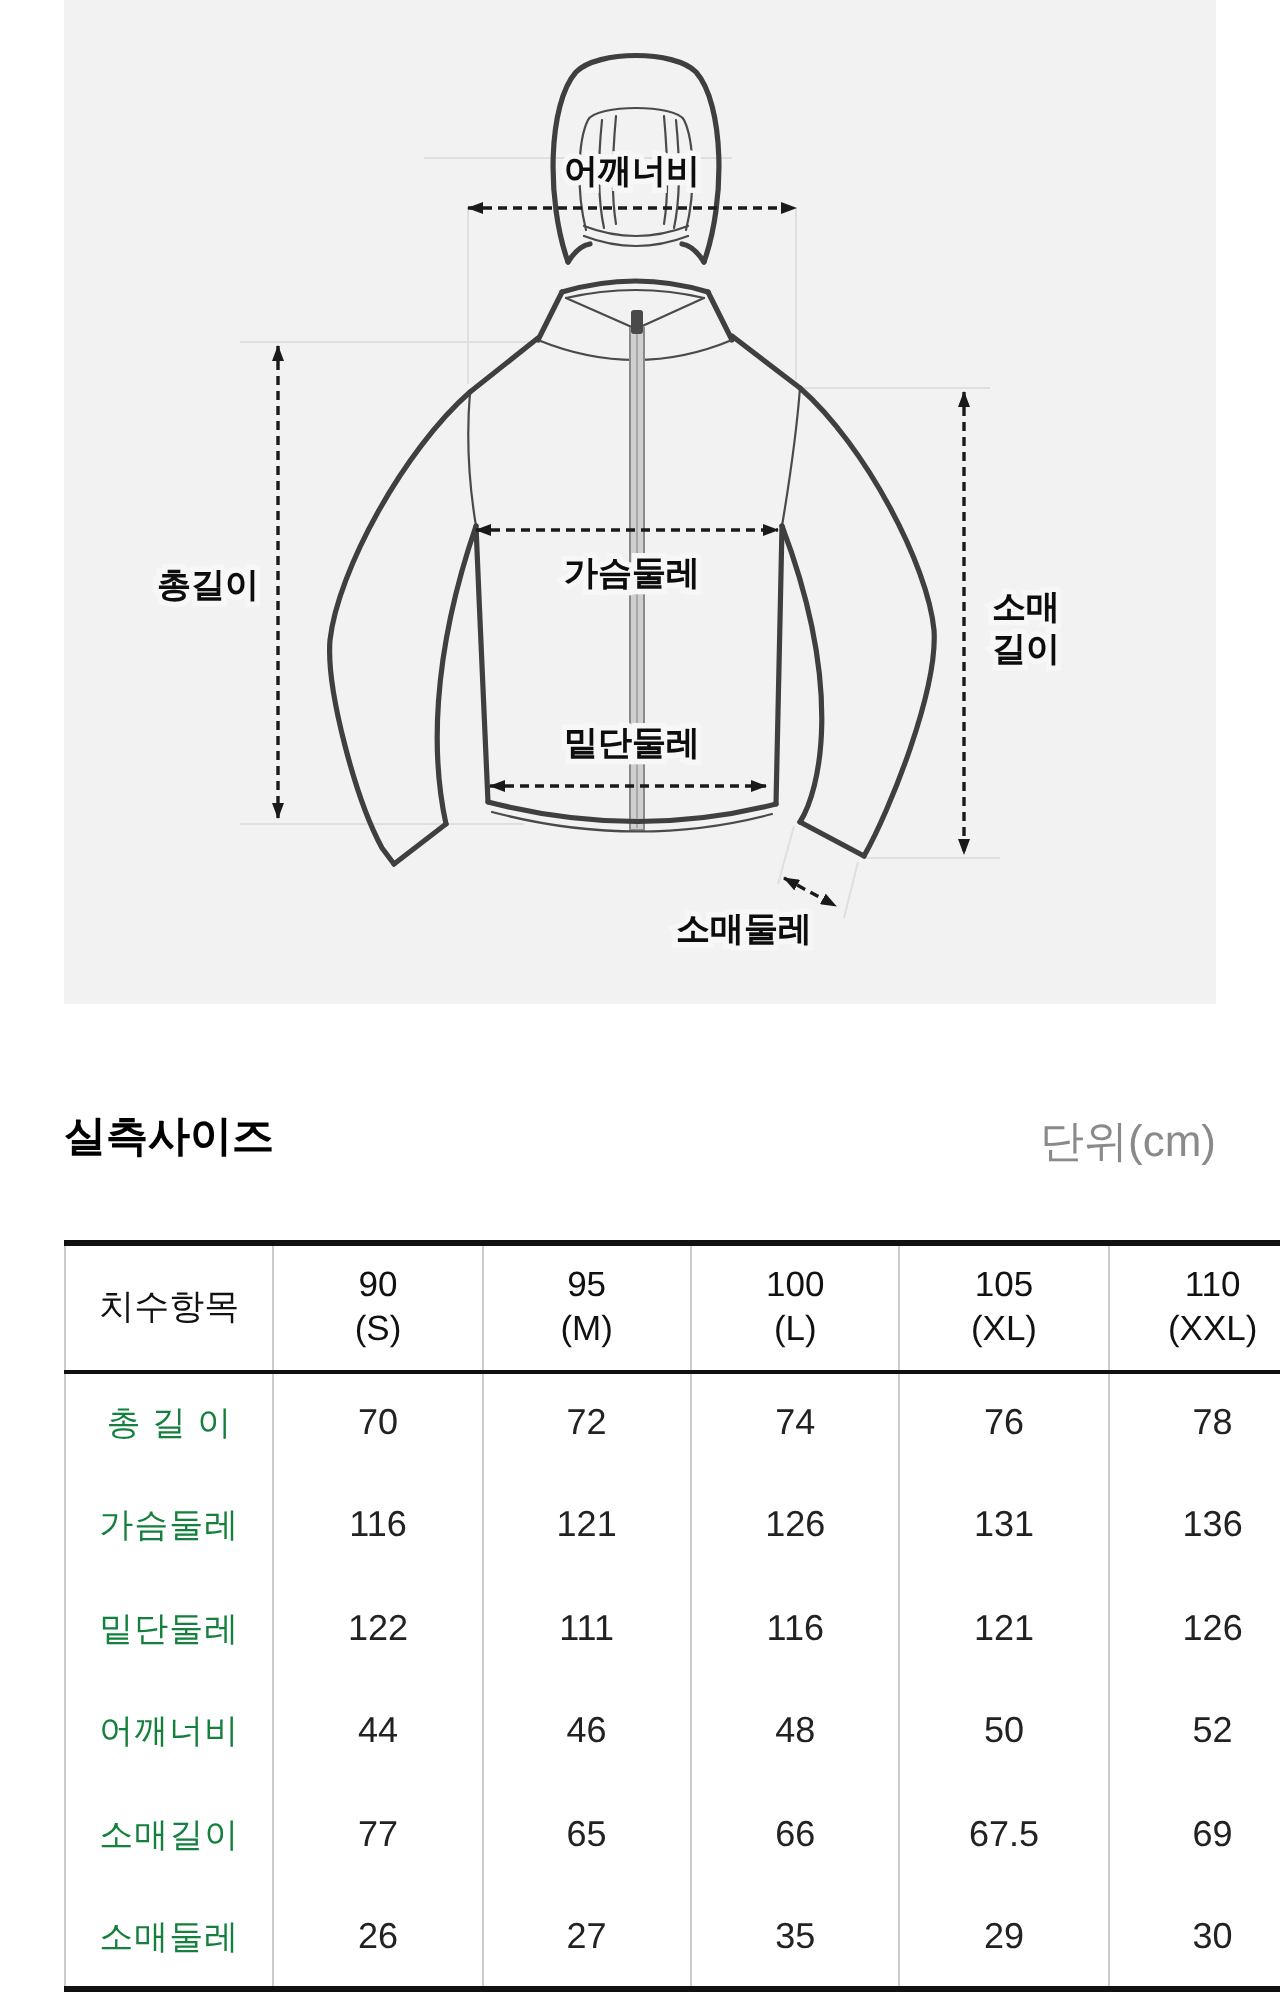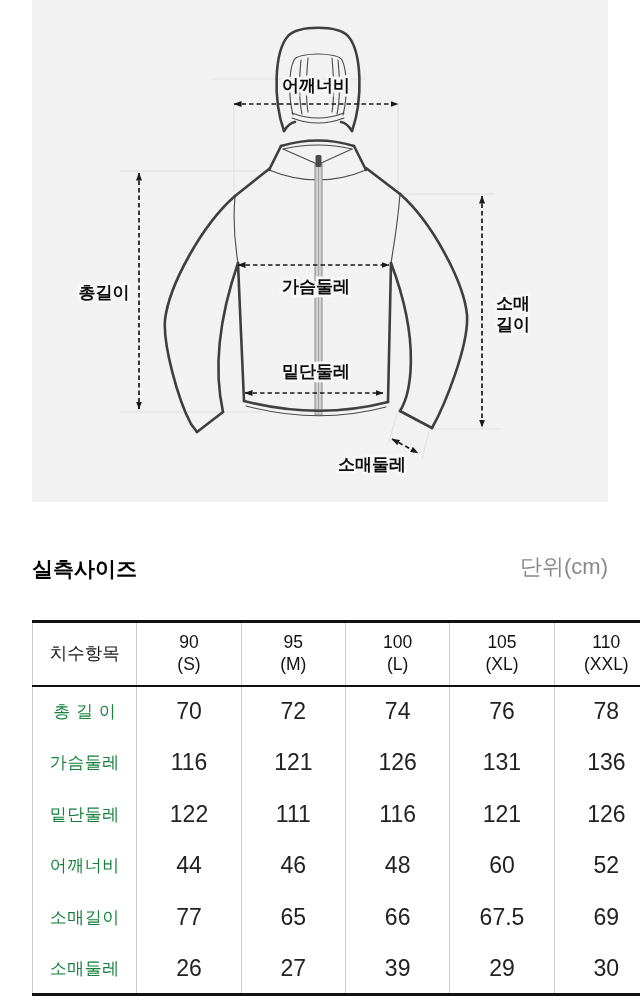--- a/index.html
+++ b/index.html
@@ -17,39 +17,39 @@
   .guide{stroke:var(--guide);stroke-width:1;fill:none;}
   .thick{stroke:var(--outline);stroke-width:2.6;fill:none;stroke-linecap:round;stroke-linejoin:round;}
   .thin{stroke:var(--thin);stroke-width:1.1;fill:none;stroke-linecap:round;}
   .dash{stroke:var(--arrow);stroke-width:1.7;fill:none;stroke-dasharray:4.5 3;}
   .dlabel{
     font-family:"Liberation Sans","DejaVu Sans",sans-serif;font-size:17px;font-weight:bold;
     fill:#0d0d0d;stroke:#f7f7f7;stroke-width:5.5;paint-order:stroke;text-anchor:middle;
   }
   .title-row{
     margin:52px 32px 0 32px;height:30px;display:flex;
-    justify-content:space-between;
+    justify-content:space-between;align-items:flex-end;
   }
   .title-row h2{margin:0;font-size:21px;font-weight:bold;color:var(--title-text);line-height:30px;}
   .unit{font-size:22px;color:var(--unit-text);line-height:26px;}
   table.size-table{
     width:627px;margin:36px 0 0 32px;border-collapse:collapse;table-layout:fixed;
     border-top:3px solid var(--table-border-dark);
     border-bottom:3px solid var(--table-border-dark);
   }
   .size-table th,.size-table td{
     border-left:1px solid var(--table-border-light);
     border-right:1px solid var(--table-border-light);
     text-align:center;vertical-align:middle;padding:0;font-weight:normal;
   }
   .size-table thead th{
     height:64px;border-bottom:2px solid var(--table-border-dark);
     font-size:17.5px;color:#111111;line-height:1.22;
   }
-  .size-table tbody td{height:51.5px;font-size:23px;color:var(--body-text);}
+  .size-table tbody td{height:51.5px;font-size:18px;color:var(--body-text);}
   .size-table td.rowlabel{font-size:17px;color:#15803d;letter-spacing:0.5px;}
 </style>
 </head>
 <body>
 
 <div>
 
   <div class="diagram-box">
     <svg viewBox="0 0 576 502" width="576" height="502" xmlns="http://www.w3.org/2000/svg">
       <defs>
@@ -199,35 +199,35 @@
         <td>111</td>
         <td>116</td>
         <td>121</td>
         <td>126</td>
       </tr>
       <tr>
         <td class="rowlabel">어깨너비</td>
         <td>44</td>
         <td>46</td>
         <td>48</td>
-        <td>60</td>
+        <td>50</td>
         <td>52</td>
       </tr>
       <tr>
         <td class="rowlabel">소매길이</td>
         <td>77</td>
         <td>65</td>
         <td>66</td>
         <td>67.5</td>
         <td>69</td>
       </tr>
       <tr>
         <td class="rowlabel">소매둘레</td>
         <td>26</td>
         <td>27</td>
-        <td>39</td>
+        <td>35</td>
         <td>29</td>
         <td>30</td>
       </tr>
     </tbody>
   </table>
 
 </div>
 
 </body></html>

